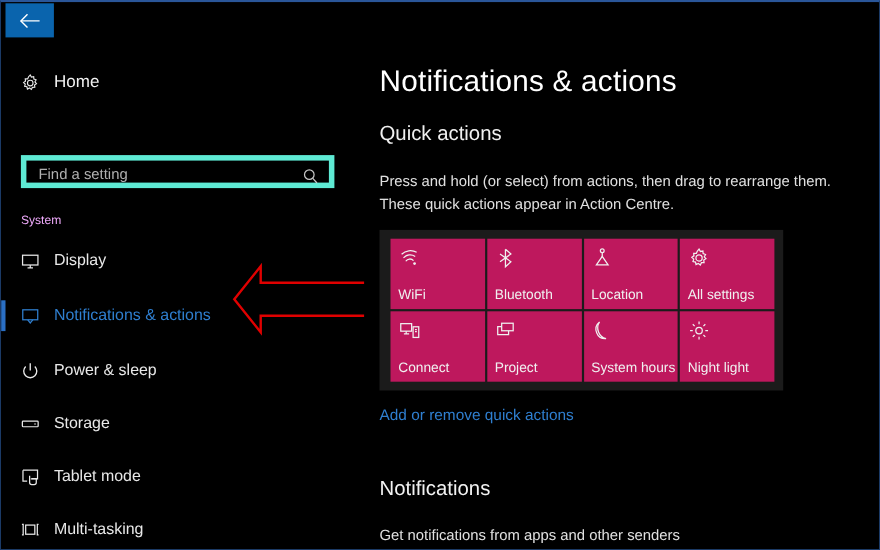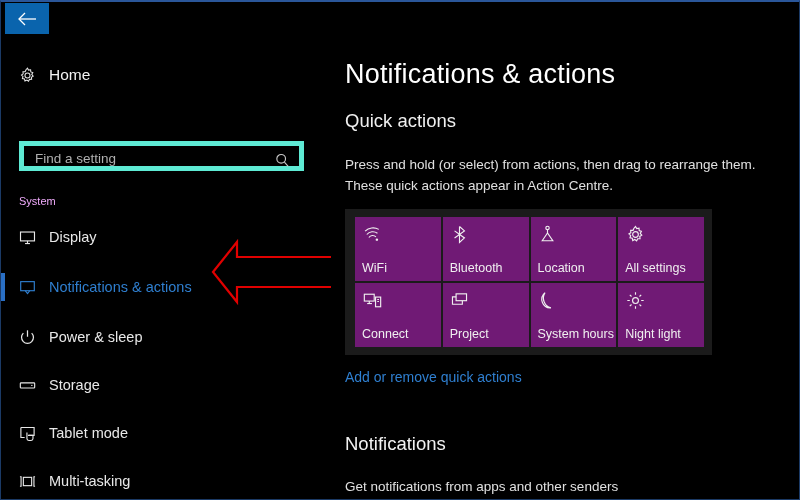--- a/index.html
+++ b/index.html
@@ -207,21 +207,21 @@
     width: 367px;
     background: #1b1b1b;
     padding: 8px 8px 8px 10px;
     box-sizing: border-box;
     display: grid;
     grid-template-columns: repeat(4, 1fr);
     grid-auto-rows: 64px;
     gap: 2px;
   }
   .tile {
-    background: #701a75;
+    background: #be185d;
     position: relative;
     cursor: pointer;
     overflow: hidden;
   }
   .tile-icon {
     position: absolute;
     left: 7px;
     top: 7px;
     width: 20px;
     height: 20px;

